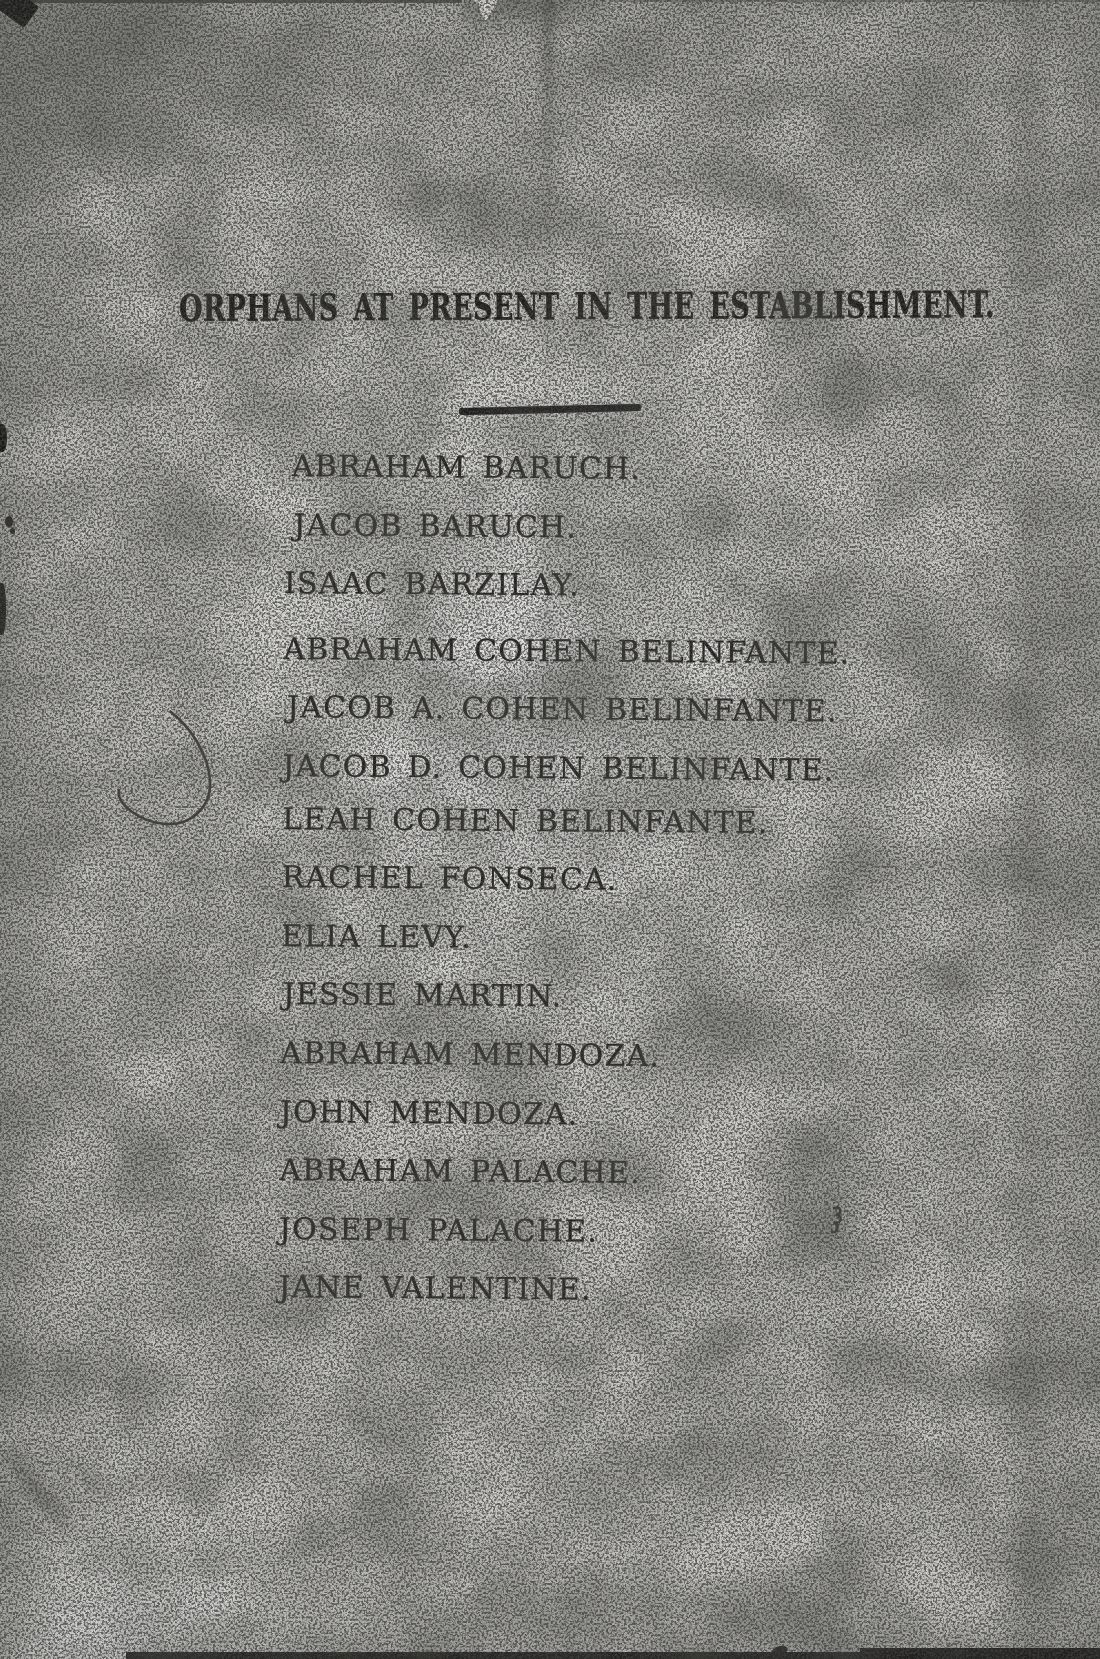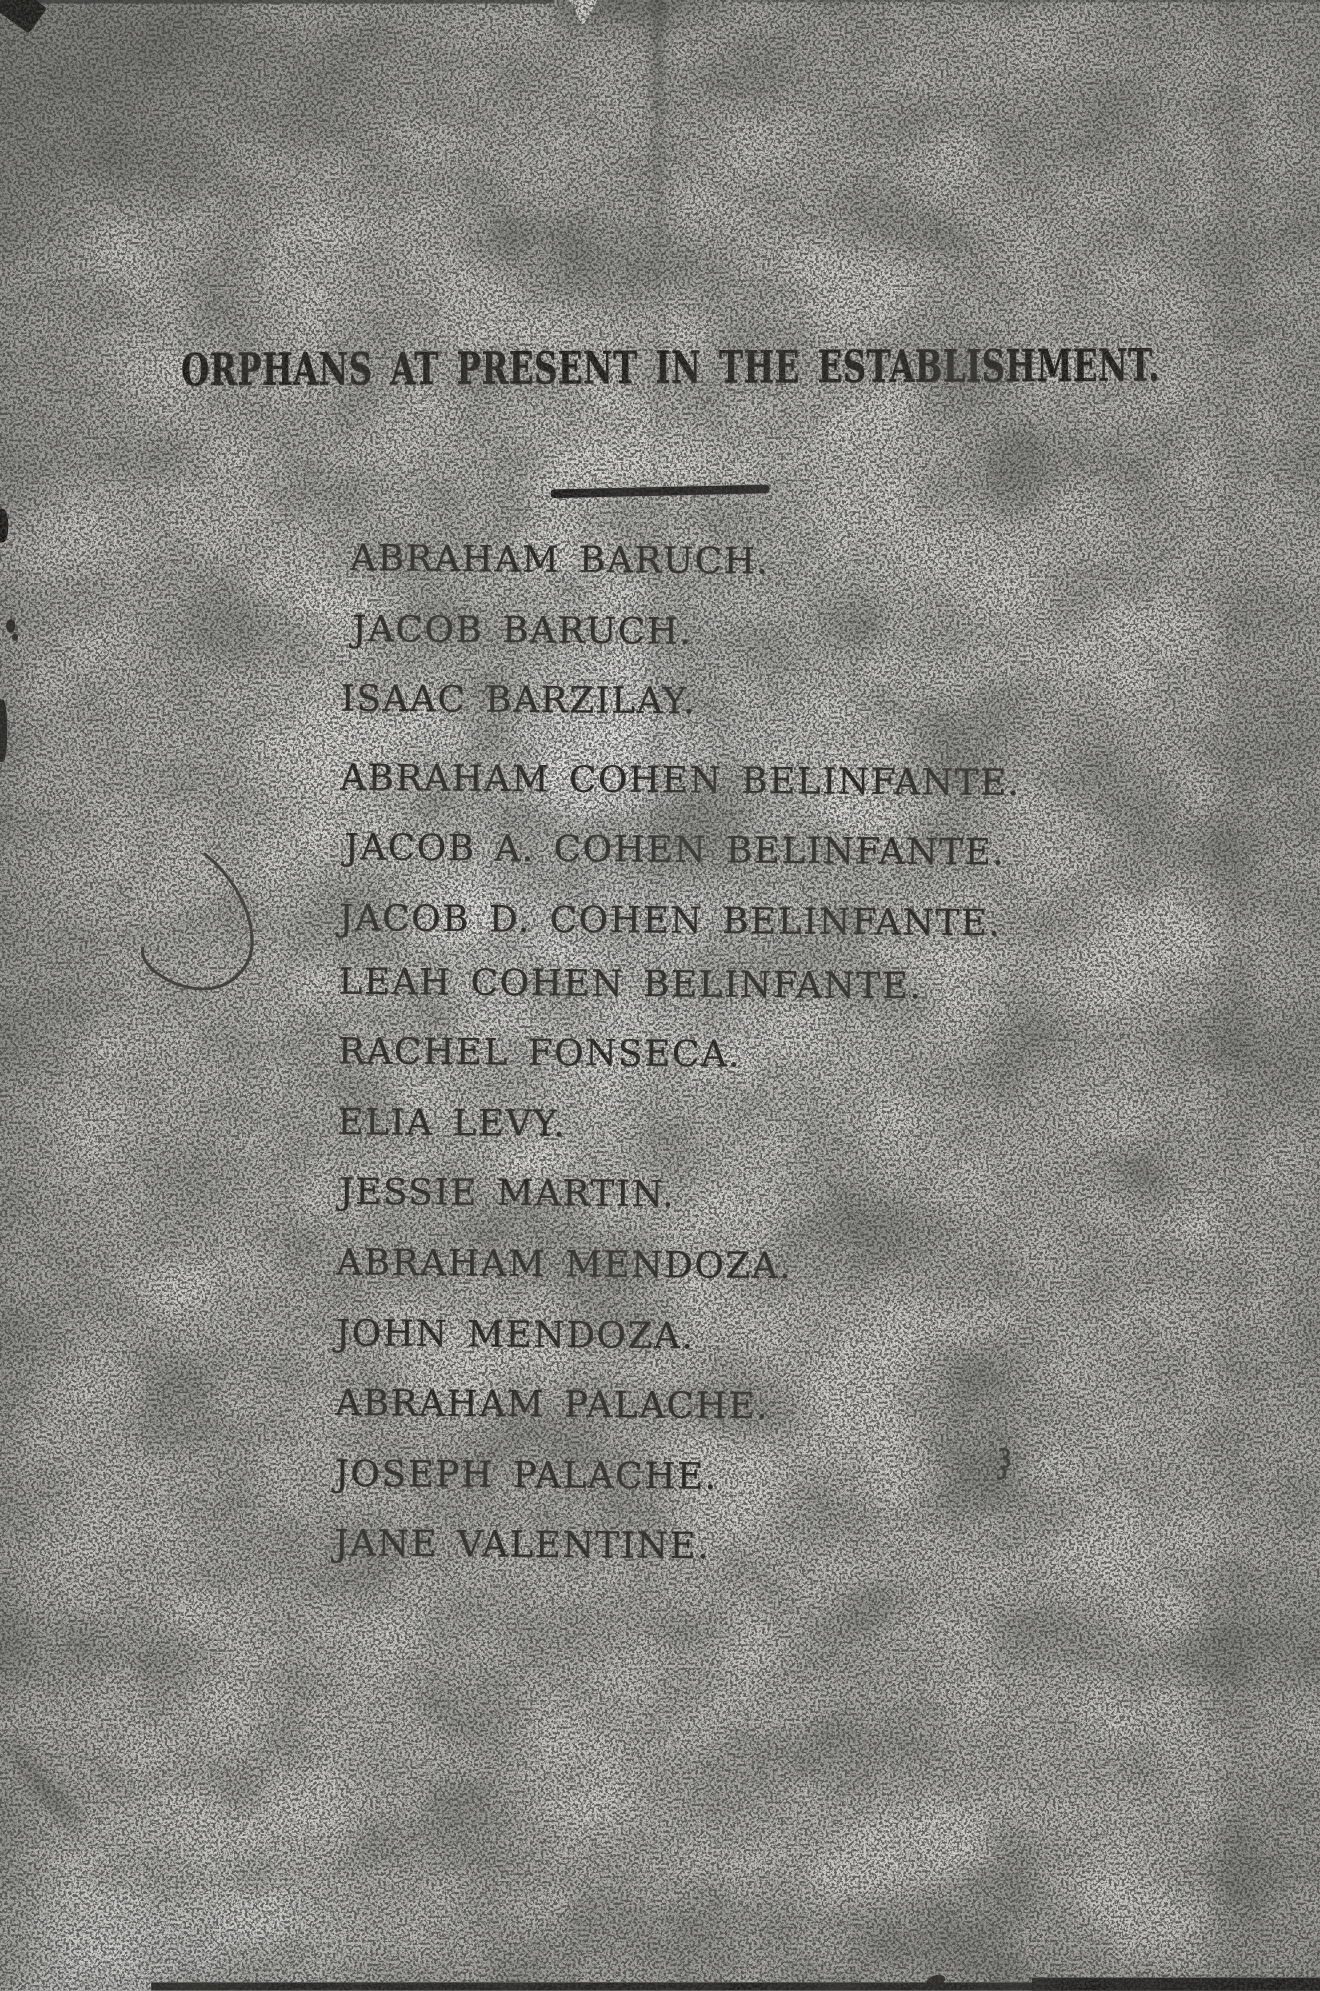--- a/index.html
+++ b/index.html
@@ -100,20 +100,21 @@
   
   .bottom-bar   { left: 126px; bottom: 0; width: 974px; height: 7px;  background: #181716; }
   .bottom-bar-r { right: 0;    bottom: 0; width: 240px; height: 11px; background: #121110; }
   .bottom-fleck { left: 772px; bottom: 4px; width: 16px; height: 9px; background: #1c1b19; border-radius: 50%; transform: rotate(-15deg); }
 
   
   .title {
     position: absolute;
     top: 288px; left: 0; width: 1044px;
     white-space: nowrap;
+    padding-left: 28px;
   }
   .title span {
     display: inline-block;
     font-weight: bold;
     font-size: 37px;
     line-height: 1;
     letter-spacing: 0.5px;
     word-spacing: 7px;
     color: #14120f;
     transform: scaleX(0.73) rotate(-0.2deg);

